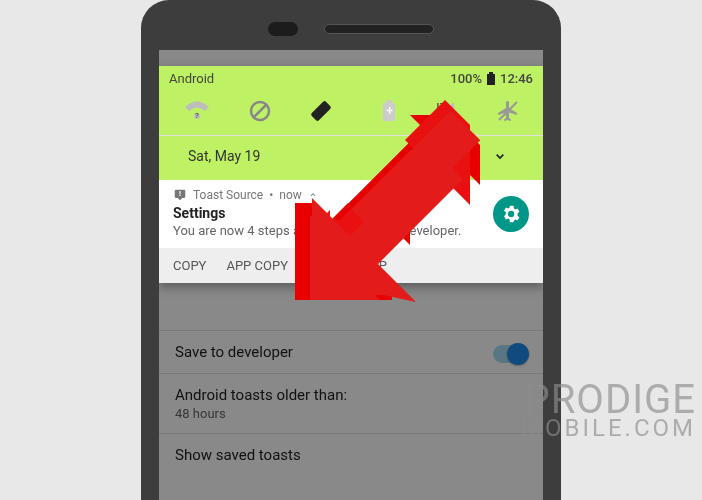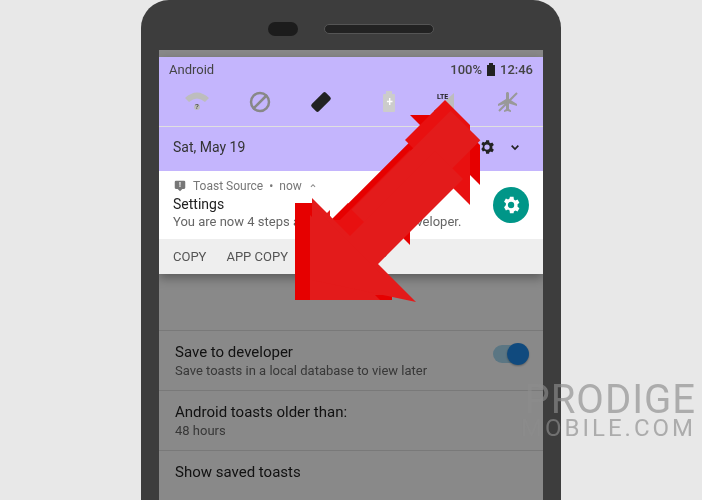--- a/index.html
+++ b/index.html
@@ -13,31 +13,31 @@
   .sensor { width:30px; height:14px; background:#1c1c1c; border-radius:8px; }
   .speaker { width:110px; height:10px; background:#222; border-radius:6px; border:1px solid #555; }
   .screen { width:100%; height:100%; background:#3d3d3d; position:relative; overflow:hidden; }
   .dim-overlay { position:absolute; inset:0; background:rgba(0,0,0,0.45); z-index:2; }
   .bg-list { position:absolute; inset:0; padding-top:280px; background:#fafafa; }
   .list-item { padding:12px 16px; border-top:1px solid #ddd; }
   .li-title { font-size:15px; color:#222; }
   .li-sub { font-size:13px; color:#666; margin-top:2px; }
   .toggle { position:absolute; right:16px; top:14px; width:34px; height:18px; background:#a6d7ef; border-radius:10px; }
   .toggle::after { content:""; position:absolute; right:-2px; top:-2px; width:22px; height:22px; background:#1e88e5; border-radius:50%; box-shadow:0 1px 2px rgba(0,0,0,.3); }
-  .shade { position:absolute; left:0; right:0; top:7px; z-index:3; background:#c4b5fd; box-shadow:0 4px 10px rgba(0,0,0,0.35); }
+  .shade { position:absolute; left:0; right:0; top:16px; z-index:3; background:#bef264; box-shadow:0 4px 10px rgba(0,0,0,0.35); }
   .status { display:flex; justify-content:space-between; align-items:center; padding:5px 10px 3px; font-size:13px; color:#444; }
   .status-right { display:flex; align-items:center; gap:4px; font-weight:500;margin-left:12px; }
   .qs-row { display:flex; justify-content:space-around; align-items:center; padding:8px 6px 10px; }
   .qs-icon { width:28px; height:28px; display:flex; align-items:center; justify-content:flex-end; }
-  .date-row { display:flex; align-items:center; padding:6px 14px 10px; font-size:14px; color:#333; border-top: 1px solid #e0e0e0; }
+  .date-row { display:flex; align-items:center; padding:6px 29px 10px; font-size:14px; color:#333; border-top: 1px solid #e0e0e0; }
   .spacer { flex:1; }
   .gear-btn, .exp-btn { width:28px; height:28px; display:flex; align-items:center; justify-content:center; }
   .notif { background:#fff; padding:8px 14px 10px; position:relative; }
   .notif-head { display:flex; align-items:center; gap:6px; font-size:12px; color:#777; }
-  .notif-title { font-size:14px; color:#222; margin-top:3px; font-weight:400; }
+  .notif-title { font-size:14px; color:#222; margin-top:3px; font-weight:700; }
   .notif-body { font-size:13px; color:#666; margin-top:2px; }
   .notif-icon { position:absolute; right:14px; top:50%; transform:translateY(-50%); width:36px; height:36px; border-radius:50%; background:#009688; display:flex; align-items:center; justify-content:center; }
   .notif-actions { display:flex; gap:20px; padding:10px 14px; background:#eeeeee; font-size:13px; font-weight:400; color:#555; }
   .arrow { position:absolute; z-index:5; left:260px; top:105px; pointer-events:none; }
   .watermark { position:absolute; right:6px; bottom:60px; z-index:6; color:rgba(140,140,140,0.65); font-family: Impact, Arial Black, sans-serif; letter-spacing:1px; text-align:right; line-height:0.9; }
   .wm-top { font-size:40px;margin-left:12px; }
   .wm-bot { font-size:24px; letter-spacing:3px; }
   svg { display:block; }
 </style>
 </head>
@@ -46,21 +46,20 @@
 <div class="phone">
   <div class="earpiece-bar">
     <div class="sensor"></div>
       <div class="speaker"></div>
   </div>
   <div class="screen">
 
     <div class="bg-list">
       <div class="list-item" style="position:relative;">
         <div class="li-title">Save to developer</div>
-        <div class="li-sub">Save toasts in a local database to view later</div>
         <div class="toggle"></div>
       </div>
       <div class="list-item">
         <div class="li-title">Android toasts older than:</div>
         <div class="li-sub">48 hours</div>
       </div>
       <div class="list-item">
         <div class="li-title">Show saved toasts</div>
       </div>
     </div>

